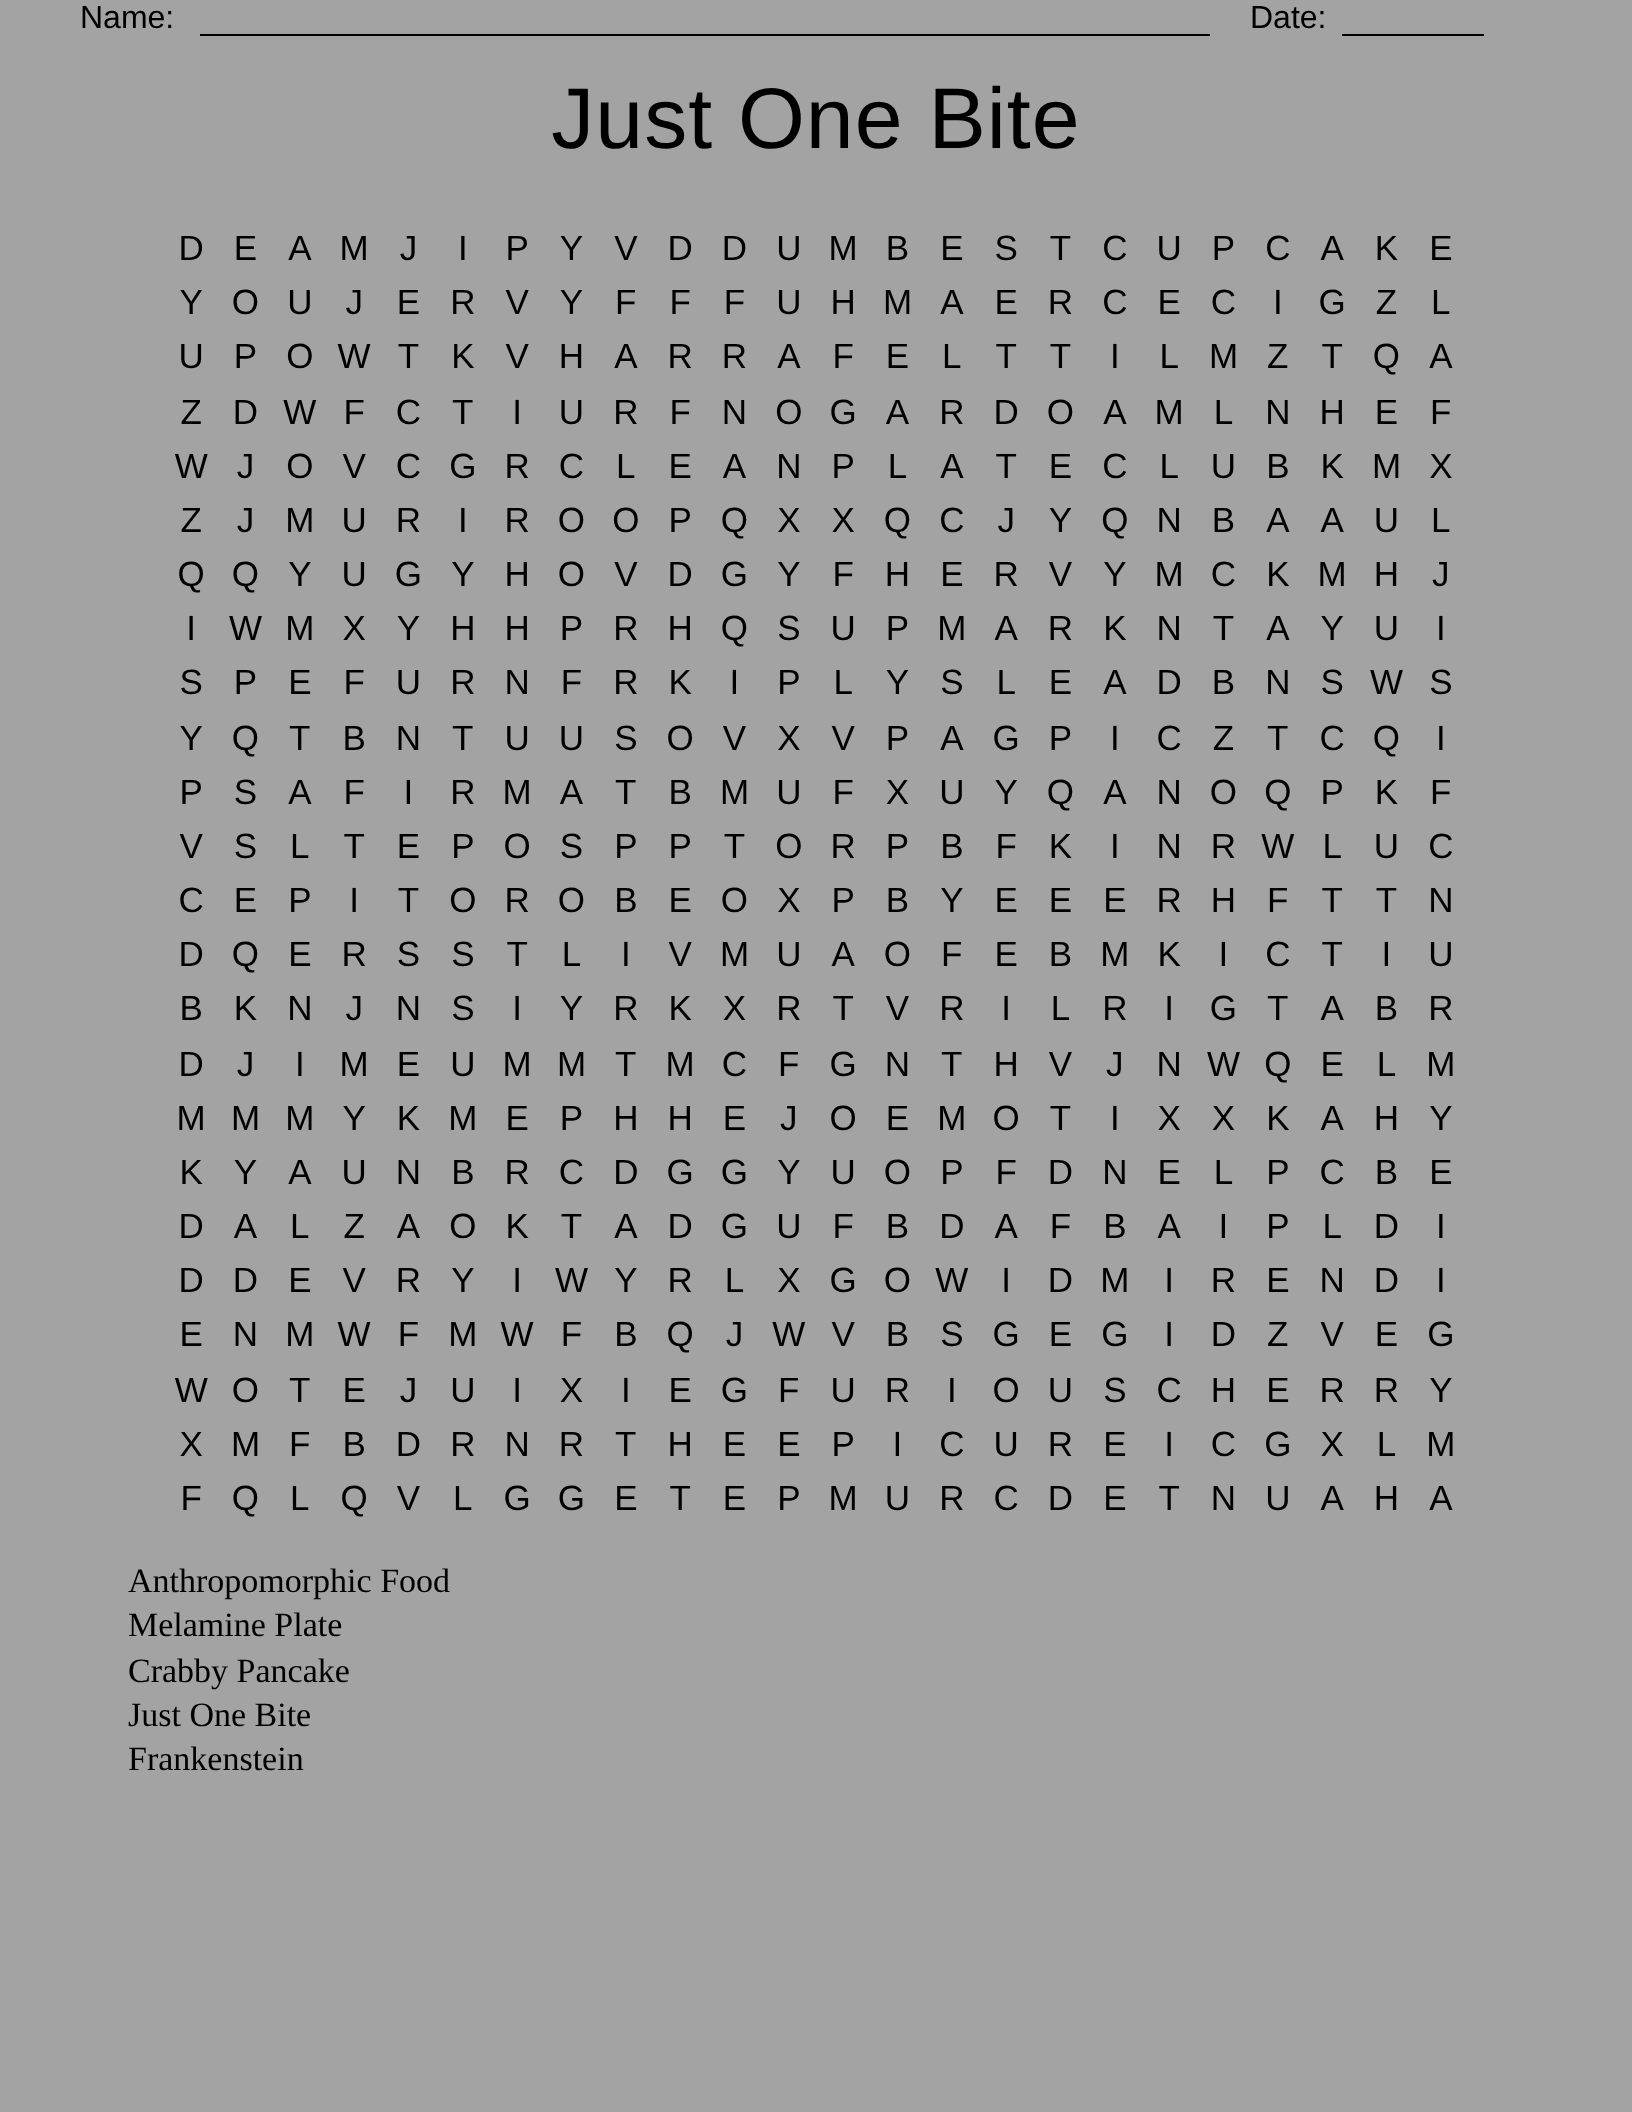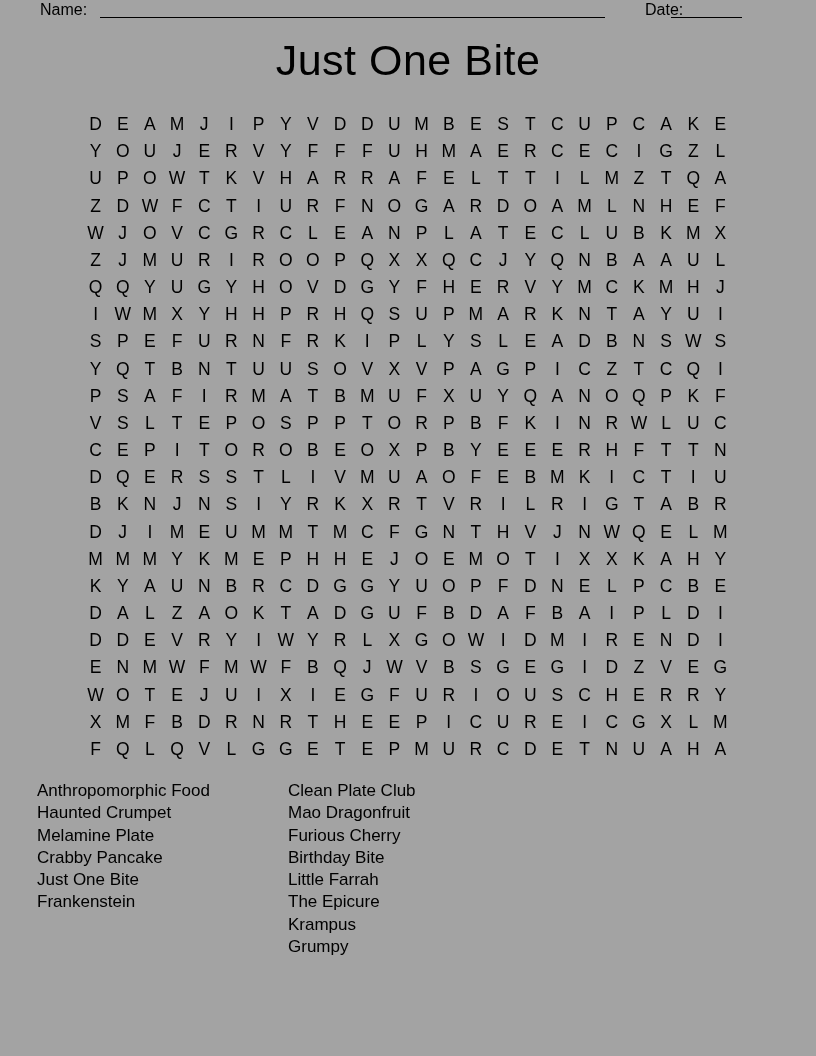--- a/index.html
+++ b/index.html
@@ -12,21 +12,21 @@
     overflow: hidden;
   }
 
   
   .hdr-label {
     position: absolute; top: 1px;
     font-size: 16px; color: #000;
     font-family: "Liberation Sans", sans-serif;
   }
   .name-label { left: 40px; }
-  .date-label { left: 645px; }
+  .date-label { left: 625px; }
   .fill-line {
     position: absolute; top: 0; height: 17px;
     border-bottom: 1.5px solid #000;
   }
   .name-line { left: 100px; width: 505px; }
   .date-line { left: 671px; width: 71px; }
 
   
   .title {
     position: absolute; top: 36px; left: 0; width: 816px;
@@ -48,21 +48,21 @@
     font-size: 17.5px; font-weight: 400; color: #000;
     font-family: "Liberation Sans", sans-serif;
   }
 
   
   .wcol {
     position: absolute; top: 780px;
     font-size: 17px; line-height: 22.3px; color: #000;
     font-family: "Liberation Sans", sans-serif;
   }
-  .wcol-1 { left: 37px; }
+  .wcol-1 { left: 64px; font-family: Liberation Serif, serif; }
   .wcol-2 { left: 288px; }
   .wcol-3 { left: 526px; }
   .word { white-space: nowrap; }
 </style>
 </head>
 <body>
 
 <div class="page">
 
   <span class="hdr-label name-label">Name:</span>
@@ -647,30 +647,19 @@
       <span class="cell">T</span>
       <span class="cell">N</span>
       <span class="cell">U</span>
       <span class="cell">A</span>
       <span class="cell">H</span>
       <span class="cell">A</span>
     </div>
 
   <div class="wcol wcol-1">
       <div class="word">Anthropomorphic Food</div>
-      <div class="word">Haunted Crumpet</div>
       <div class="word">Melamine Plate</div>
       <div class="word">Crabby Pancake</div>
       <div class="word">Just One Bite</div>
       <div class="word">Frankenstein</div>
     </div>
-  <div class="wcol wcol-2">
-      <div class="word">Clean Plate Club</div>
-      <div class="word">Mao Dragonfruit</div>
-      <div class="word">Furious Cherry</div>
-      <div class="word">Birthday Bite</div>
-      <div class="word">Little Farrah</div>
-      <div class="word">The Epicure</div>
-      <div class="word">Krampus</div>
-      <div class="word">Grumpy</div>
-    </div>
 
 </div>
 
 </body></html>

